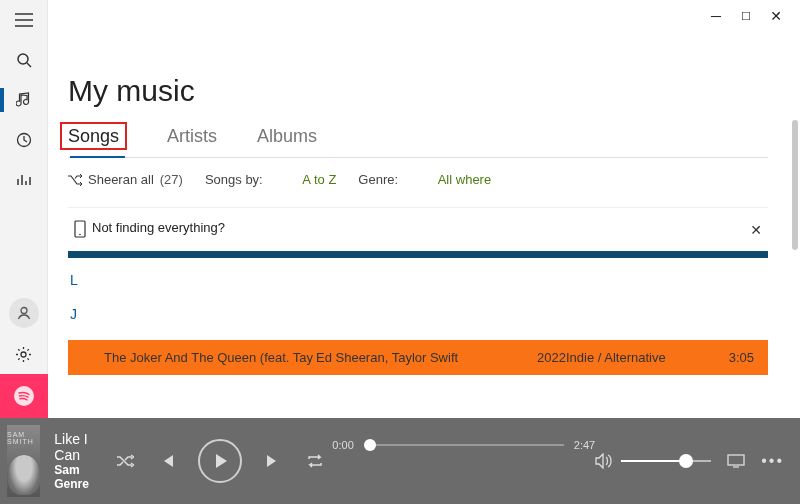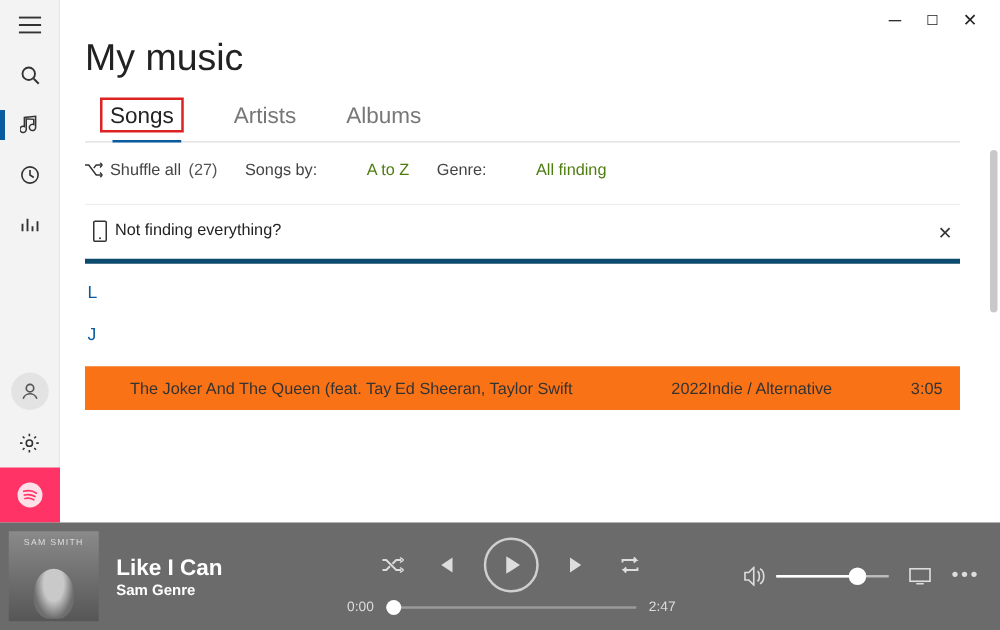--- a/index.html
+++ b/index.html
@@ -5,53 +5,53 @@
   * { box-sizing: border-box; margin: 0; padding: 0; font-family: "Segoe UI", Arial, sans-serif; }
   body { width: 800px; height: 504px; overflow: hidden; background: #fff; position: relative; }
   .titlebar { position: absolute; top: 0; right: 0; height: 32px; display: flex; align-items: center; gap: 18px; padding: 0 18px; }
   .titlebar span { width: 12px; text-align: center; color: #222; font-size: 14px; }
   .sidebar { position: absolute; left: 0; top: 0; bottom: 86px; width: 48px; background: #f3f3f3; border-right: 1px solid #e8e8e8; display: flex; flex-direction: column; align-items: center; }
   .sidebar .nav-icon { width: 48px; height: 40px; display: flex; align-items: center; justify-content: center; color: #333; position: relative; }
   .sidebar .nav-icon.active::before { content: ""; position: absolute; left: 0; top: 8px; bottom: 8px; width: 4px; background: #0a5aa0; }
   .sidebar .spacer { flex: 1; }
   .sidebar .spotify { width: 48px; height: 44px; background: #f36; display: flex; align-items: center; justify-content: center; color: #fff; }
   .main { position: absolute; left: 48px; top: 0; right: 12px; bottom: 86px; padding: 30px 20px 0 20px; }
-  .page-title { font-size: 30px; font-weight: 300; color: #222; margin-bottom: 18px; }
+  .page-title { font-size: 30px; font-weight: 300; color: #222; margin-bottom: 18px; margin-top: 44px; }
   .tabs { display: flex; gap: 40px; border-bottom: 1px solid #ddd; margin-bottom: 14px; }
   .tab { font-size: 18px; color: #777; padding-bottom: 10px; position: relative; cursor: pointer; }
-  .tab.active { color: #222; margin-left: 20px; }
+  .tab.active { color: #222; }
   .tab.active::after { content: ""; position: absolute; left: 2px; right: 2px; bottom: -1px; height: 2px; background: #0a5aa0; }
   .red-box { border: 2px solid #d22; padding: 2px 6px; margin-left: -8px; }
   .filters { display: flex; align-items: center; gap: 22px; font-size: 13px; color: #444; margin-bottom: 20px; }
   .filters .count { color: #555; }
   .filters .lbl { color: #444; }
   .filters .link { color: #4d7c0f; margin-left: 36px; }
-  .notice { border-top: 1px solid #eee; border-bottom: 4px solid #0c4a6e; padding: 12px 0; display: flex; align-items: flex-start; position: relative; }
+  .notice { border-top: 1px solid #eee; border-bottom: 7px solid #0c4a6e; padding: 12px 0; display: flex; align-items: flex-start; position: relative; }
   .notice .dev-icon { width: 24px; display: flex; justify-content: center; }
   .notice .msg { flex: 1; font-size: 13px; }
   .notice .msg .q { color: #222; margin-bottom: 4px; }
   .notice .msg .link-row { color: #0a5aa0; border: 2px solid #d22; display: inline-block; padding: 3px 8px; margin-left: -2px; }
   .notice .close { position: absolute; right: 6px; top: 14px; color: #333; font-size: 14px; cursor: pointer; }
   .letter { color: #0a5aa0; font-size: 14px; margin: 14px 0 18px 2px; }
   .song-row { background: #f97316; display: flex; align-items: center; font-size: 13px; color: #333; padding: 10px 8px; }
   .song-row .col-title { flex: 0 0 240px; padding-left: 28px; white-space: nowrap; overflow: hidden; }
   .song-row .col-artist { flex: 0 0 180px; white-space: nowrap; overflow: hidden; }
   .song-row .col-year { flex: 0 0 70px; text-align: right; }
   .song-row .col-genre { flex: 1; }
   .song-row .col-dur { flex: 0 0 48px; text-align: right; padding-right: 6px; }
   .scrollbar { position: absolute; right: 2px; top: 120px; width: 6px; height: 130px; background: #c8c8c8; border-radius: 3px; }
 
   .player { position: absolute; left: 0; right: 0; bottom: 0; height: 86px; background: #6b6b6b; color: #fff; display: flex; align-items: center; }
   .albumart { width: 72px; height: 72px; margin: 7px 0 7px 7px; background: linear-gradient(180deg,#8a8a8a,#565656); position: relative; display: flex; align-items: flex-end; justify-content: center; }
   .albumart::after { content: "SAM SMITH"; font-size: 7px; letter-spacing: 1px; color: #ddd; position: absolute; top: 6px; }
   .albumart .face { width: 32px; height: 40px; background: radial-gradient(ellipse at 50% 30%, #c9c9c9 35%, #6f6f6f 70%); border-radius: 50% 50% 40% 40%; margin-bottom: 2px; }
   .trackinfo { margin-left: 14px; width: 130px; }
-  .trackinfo .t-title { font-size: 18px; font-weight: 700; }
+  .trackinfo .t-title { font-size: 14px; font-weight: 400; }
   .trackinfo .t-artist { font-size: 12px; font-weight: 600; }
-  .center-controls { flex: 1; display: flex; flex-direction: column; align-items: center; gap: 6px; }
+  .center-controls { flex: 1; display: flex; align-items: flex-start; gap: 6px; }
   .ctrl-row { display: flex; align-items: center; gap: 20px; }
   .ctrl-row .ic { display: flex; align-items: center; justify-content: center; width: 22px; height: 22px; }
   .ctrl-row .play { width: 44px; height: 44px; border: 2px solid #cfcfcf; border-radius: 50%; display: flex; align-items: center; justify-content: center; }
   .progress { display: flex; align-items: center; gap: 10px; font-size: 11px; color: #ddd; }
   .progress .bar { width: 200px; height: 2px; background: #9a9a9a; position: relative; }
   .progress .bar .dot { position: absolute; left: 0%; top: -5px; width: 12px; height: 12px; background: #fff; border-radius: 50%; }
   .right-controls { display: flex; align-items: center; gap: 16px; padding-right: 16px; }
   .vol { display: flex; align-items: center; gap: 8px; }
   .vol .vbar { width: 90px; height: 2px; background: #bbb; position: relative; }
   .vol .vbar .vfill { position: absolute; left: 0; top: 0; bottom: 0; width: 72%; background: #fff; }
@@ -124,30 +124,30 @@
     <div class="tab">Artists</div>
     <div class="tab">Albums</div>
   </div>
 
   <div class="filters">
     <span style="display:flex;align-items:center;gap:6px;">
       <svg width="14" height="12" viewBox="0 0 14 12">
           <path d="M0 2h3l6 8h3m0-8h-3l-2 2.5M12 2l2 0m-2 8l2 0" stroke="#333" stroke-width="1.2" fill="none"></path>
           <path d="M12 0l2 2-2 2M12 8l2 2-2 2" stroke="#333" stroke-width="1" fill="none"></path>
         </svg>
-      <span>Shuffle all</span>
+      <span>Sheeran all</span>
       <span class="count">(27)</span>
     </span>
     <span>
       <span class="lbl">Songs by:</span>
       <span class="link">A to Z</span>
     </span>
     <span>
       <span class="lbl">Genre:</span>
-      <span class="link">All finding</span>
+      <span class="link">All where</span>
     </span>
   </div>
 
   <div class="notice">
     <div class="dev-icon">
       <svg width="12" height="18" viewBox="0 0 12 18">
           <rect x="1" y="1" width="10" height="16" rx="1" stroke="#333" stroke-width="1.2" fill="none"></rect>
           <circle cx="6" cy="14.5" r="0.8" fill="#333"></circle>
         </svg>
     </div>

